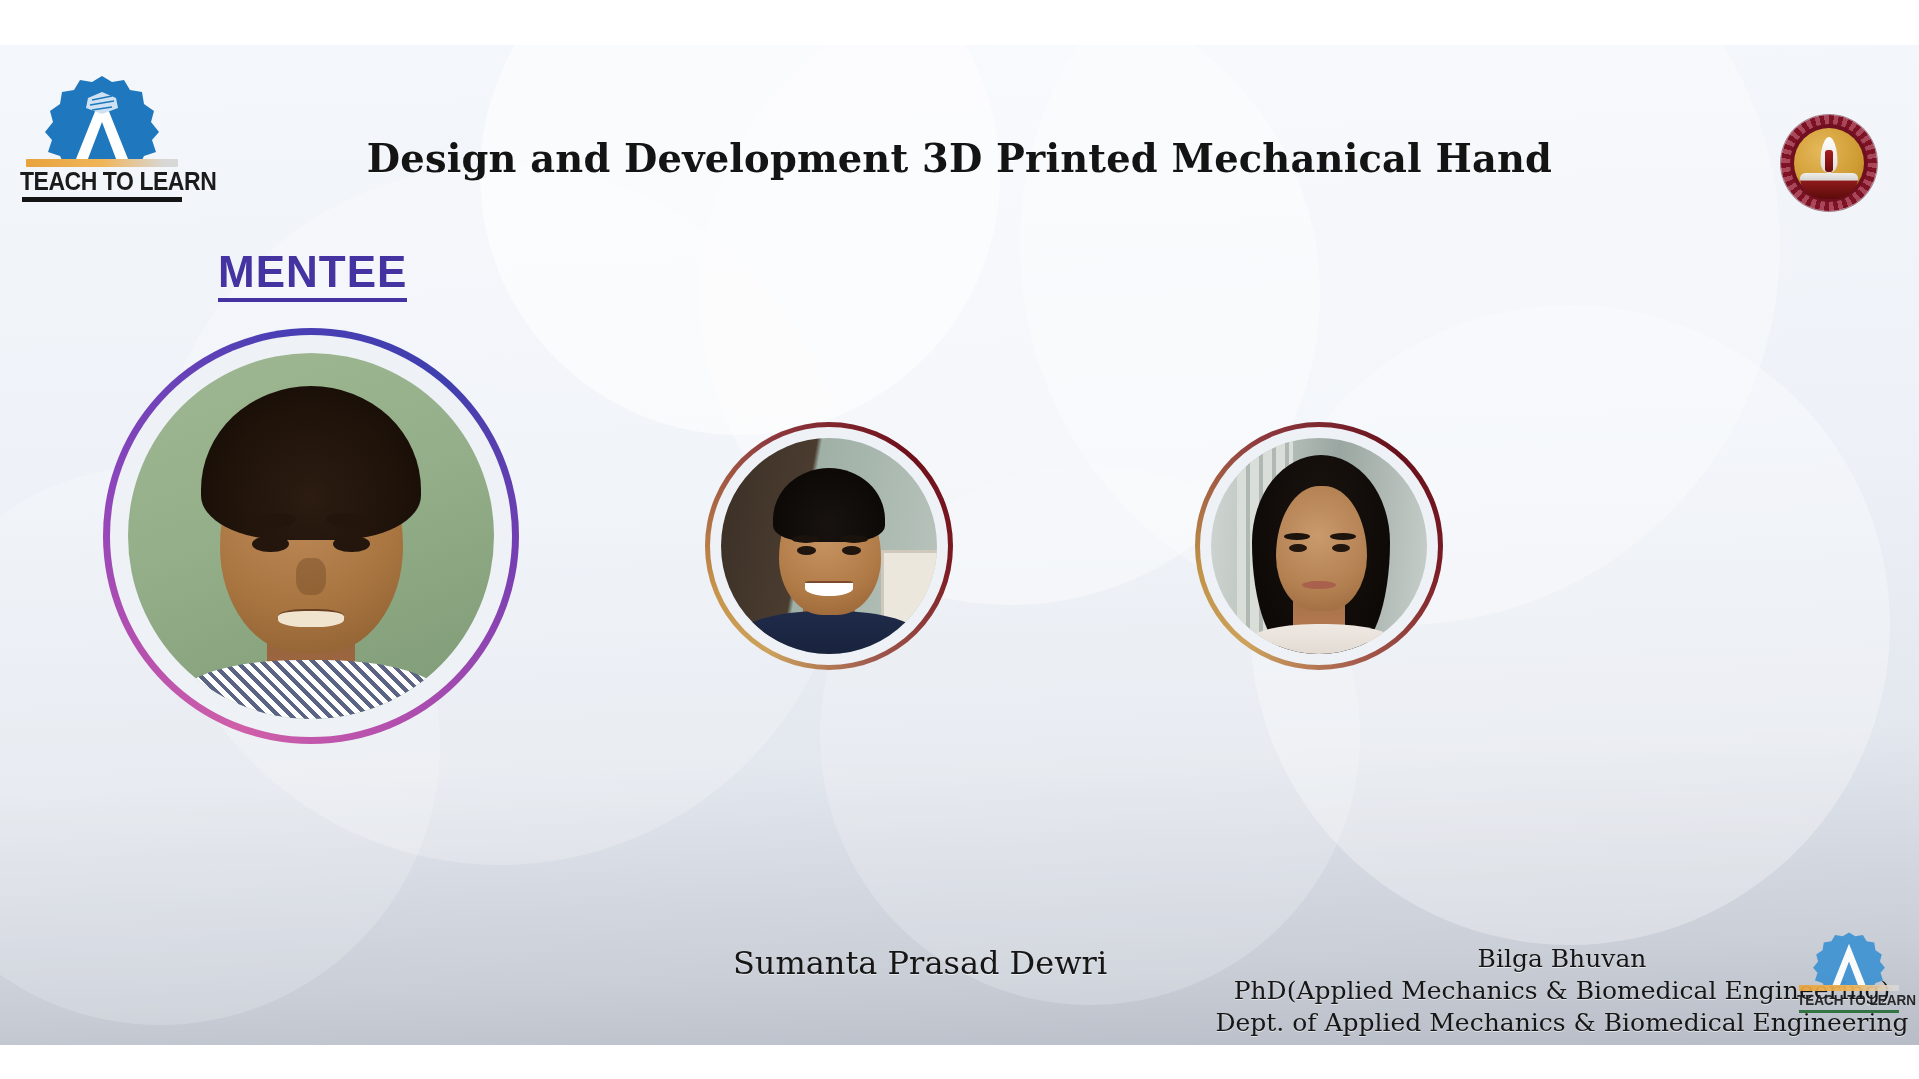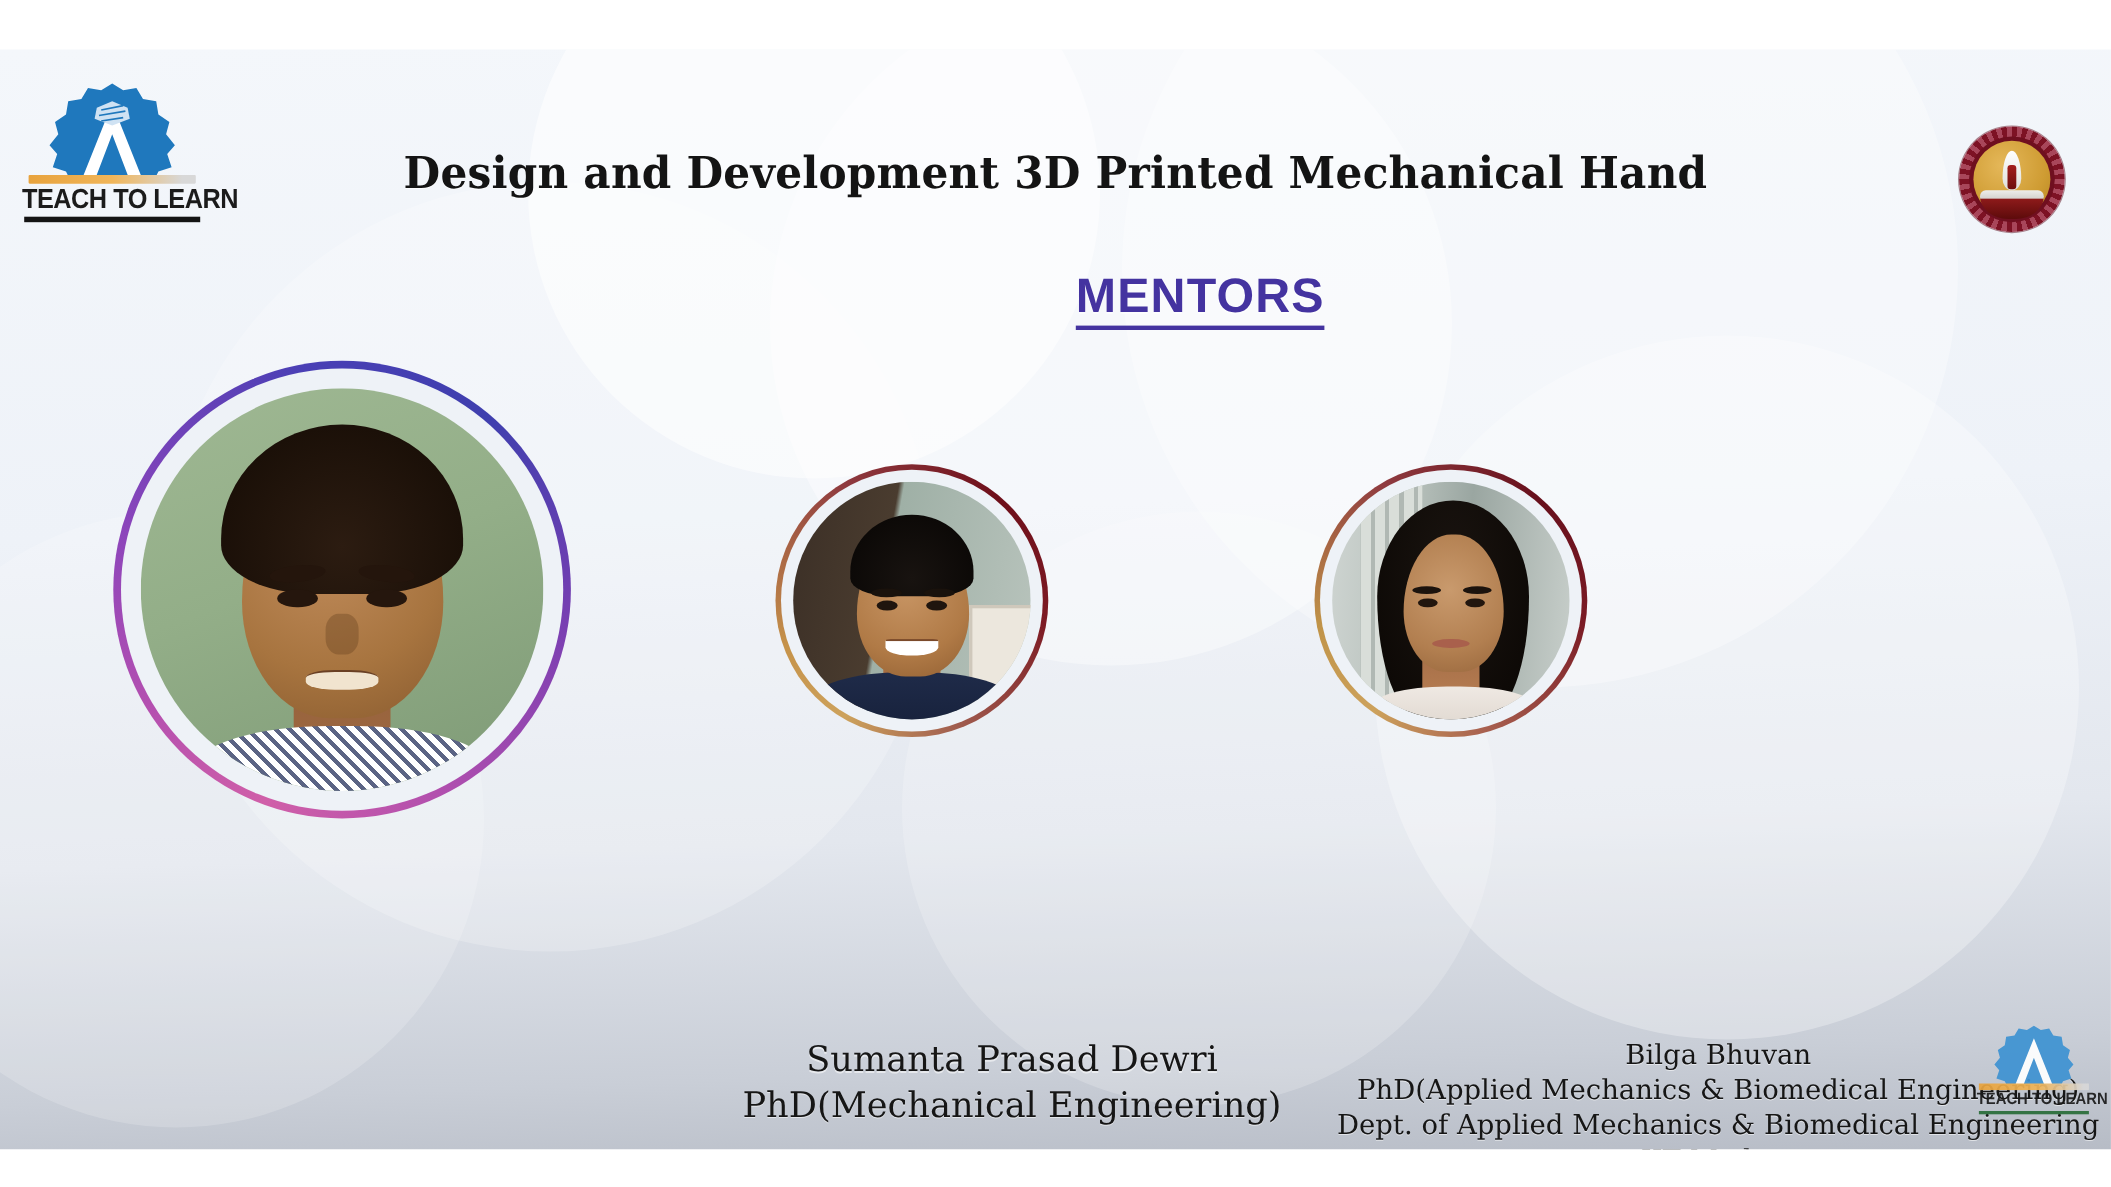--- a/index.html
+++ b/index.html
@@ -194,21 +194,21 @@
 
     <div id="iitSeal">
       <div class="ringOuter"></div>
       <div class="ringInner"></div>
       <div class="disc"></div>
       <div class="flame"></div>
       <div class="wick"></div>
       <div class="lampbase"></div>
     </div>
 
-    <div class="sectionHeading" id="headMentors">MENTORS</div>
+    <div class="sectionHeading" id="headMentee">MENTEE</div>
 
     <div class="portrait" id="menteePortrait">
       <div class="ring"></div>
       <div class="gap"></div>
       <div class="photo">
         <div class="face">
           <div class="bgGreen"></div>
           <div class="neck" style="left:38%;top:60%;width:24%;height:34%;
                background:linear-gradient(180deg,#8f5c38,#a06a42);"></div>
           <div class="shirt" style="left:14%;top:84%;width:72%;height:22%;
@@ -284,21 +284,21 @@
           <div class="eye" style="left:56%;top:49%;width:8.5%;height:4%;background:#22160e;border-radius:50%;"></div>
           <div class="mouth" style="left:42%;top:66%;width:16%;height:4%;
                background:#a9604c;border-radius:50%;"></div>
         </div>
       </div>
     </div>
 
 
     <div class="caption" id="mentor1Caption">
       <span class="line">Sumanta Prasad Dewri</span><br>
-      <span class="line">PhD(Mechanical Engineering)</span><br>
+      <br>
       <br>
       <span class="line">IIT Madras</span>
     </div>
 
     <div class="caption" id="mentor2Caption">
       <span class="line">Bilga Bhuvan</span>
       <span class="line">PhD(Applied Mechanics &amp; Biomedical Engineering)</span>
       <span class="line">Dept. of Applied Mechanics &amp; Biomedical Engineering</span>
       <span class="line">IIT Madras</span>
     </div>

